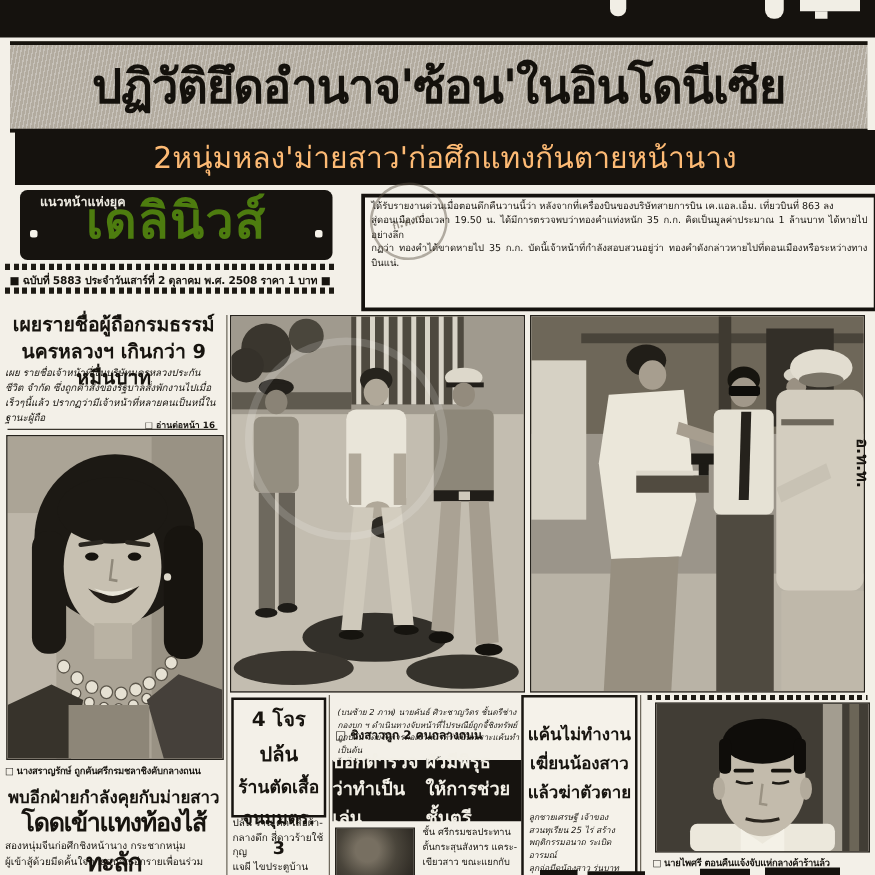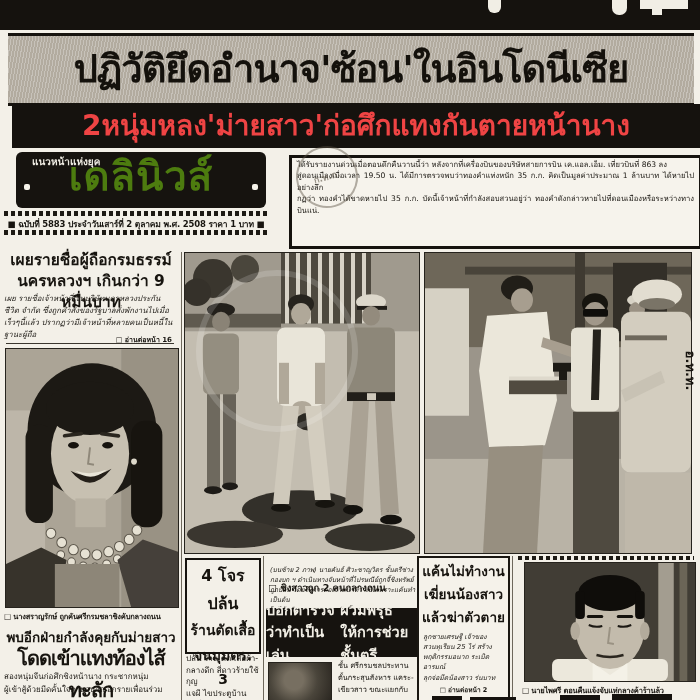--- a/index.html
+++ b/index.html
@@ -11,21 +11,21 @@
   .frag{position:absolute;background:#f1eee5;}
   
   .band-gray{left:8px;top:33px;width:686px;height:67px;background:#b2ab9f;
     background-image:repeating-linear-gradient(100deg,rgba(255,255,255,.28) 0 1px,rgba(0,0,0,0) 1px 3px);
     border-top:3px solid #16130e;border-bottom:3px solid #16130e;
     display:flex;align-items:center;justify-content:center;}
   .band-gray span{font-size:38px;font-weight:800;letter-spacing:-1px;color:#14110c;line-height:1.1;}
   
   .band-black{left:12px;top:104px;width:688px;height:44px;background:#15120e;
     display:flex;align-items:center;justify-content:center;}
-  .band-black span{font-size:28px;font-weight:700;color:#ef4444;line-height:1.1;}
+  .band-black span{font-size:24px;font-weight:400;color:#fdba74;line-height:1.1;}
   
   .logo-box{left:16px;top:152px;width:250px;height:56px;background:#16130f;border-radius:6px;
     display:flex;align-items:flex-end;justify-content:center;}
   .logo-tag{position:absolute;top:2px;left:16px;font-size:10px;color:#eeebe2;font-weight:600;}
   .logo-word{font-size:40px;font-weight:800;color:#4d7c0f;margin-top:10px;letter-spacing:1px;}
   .logo-dot{position:absolute;width:6px;height:6px;background:#f6f3ea;border-radius:2px;top:32px;}
   .hatch{height:5px;background:repeating-linear-gradient(90deg,#1d1a14 0 4px,rgba(0,0,0,0) 4px 7px);}
   .issue{left:4px;top:217px;width:264px;font-size:8.5px;text-align:center;font-weight:600;letter-spacing:-0.2px;}
   
   .gold-box{left:289px;top:155px;width:397px;height:86px;border:3px solid #15120e;background:#f6f3ec;padding:1px 5px;}
@@ -56,21 +56,21 @@
   .str-h{left:268px;top:552px;width:150px;font-size:9.5px;font-weight:700;margin-top:28px;}
   .str-b{left:270px;top:566px;width:148px;font-size:6.6px;font-style:italic;line-height:1.5;font-weight:500;}
   .pol-banner{left:266px;top:608px;width:152px;height:49px;background:#16130f;color:#f2efe6;
     display:flex;align-items:center;justify-content:center;}
   .pol-banner div{font-size:14.5px;font-weight:800;line-height:1.55;}
   .mini-photo{left:268px;top:662px;width:62px;height:38px;border:1px solid #26231d;
     background:radial-gradient(circle at 40% 45%,#776f61 0 22%,#4a453b 55%,#2a2620 100%);}
   .aft-b{left:338px;top:660px;width:80px;font-size:7.4px;line-height:1.65;font-weight:500;}
   .sui-box{left:417px;top:556px;width:89px;height:143px;border:2px solid #1a1712;background:#f5f2ea;
     text-align:center;}
-  .sui-h{font-size:13.5px;font-weight:800;line-height:1.7;padding-top:2px;}
+  .sui-h{font-size:13.5px;font-weight:800;line-height:1.7;padding-top:19px;}
   .sui-b{font-size:6.8px;font-style:italic;line-height:1.5;padding:3px 4px 0 4px;text-align:left;font-weight:500;}
   .sui-c{font-size:6.5px;font-weight:700;margin-top:2px;}
   .divider{background:#6e685c;width:1px;}
   .sliver-bar{background:#15120e;position:absolute;}
 </style>
 </head>
 <body>
 
 <div class="page">
 

